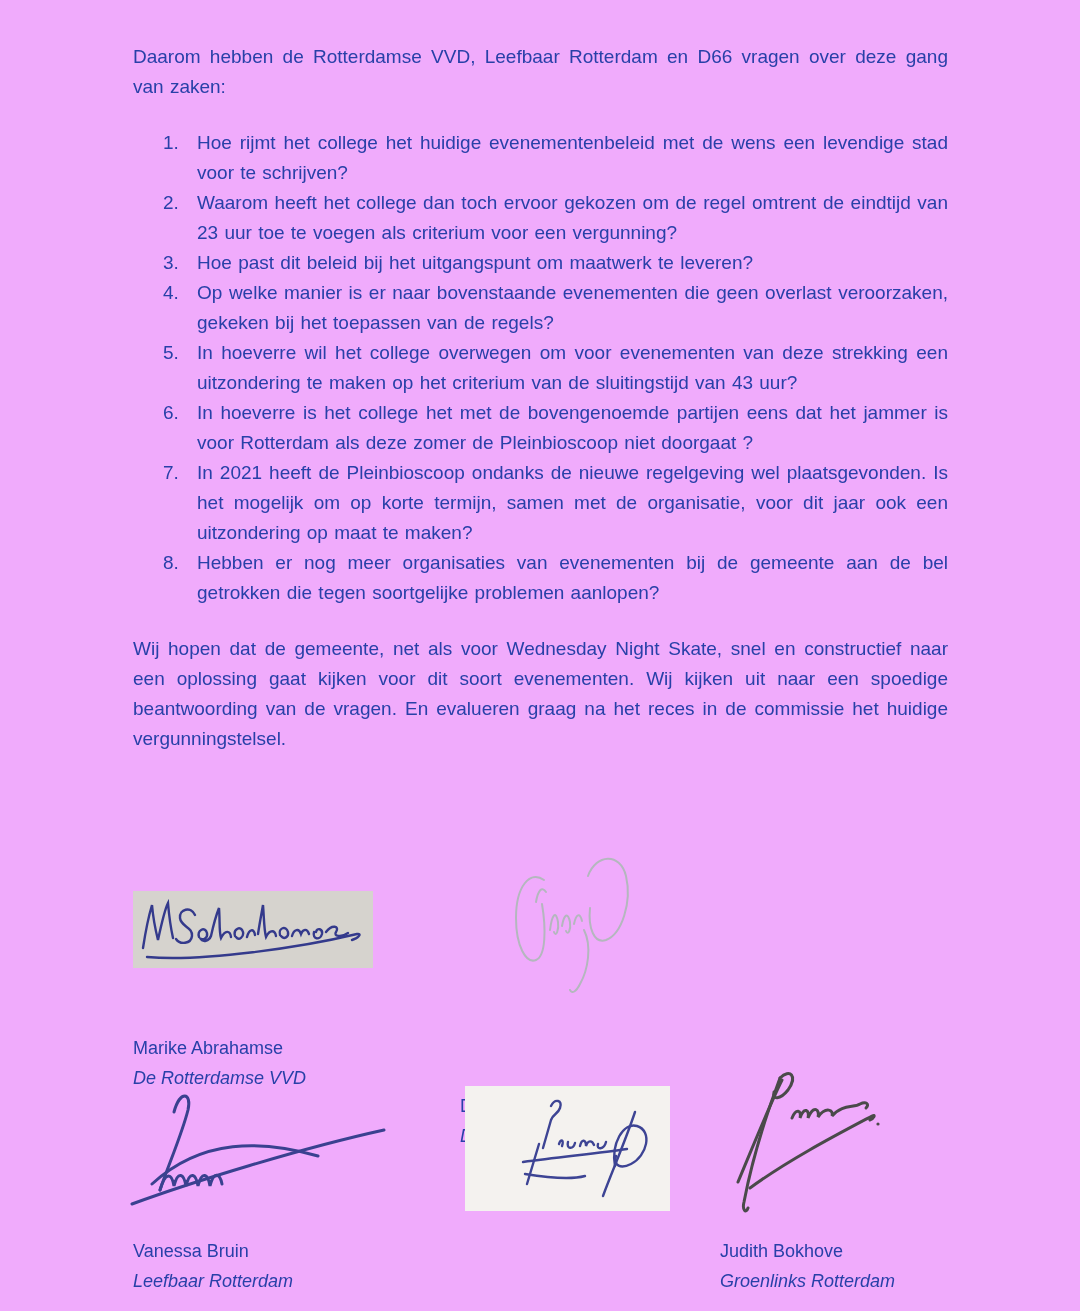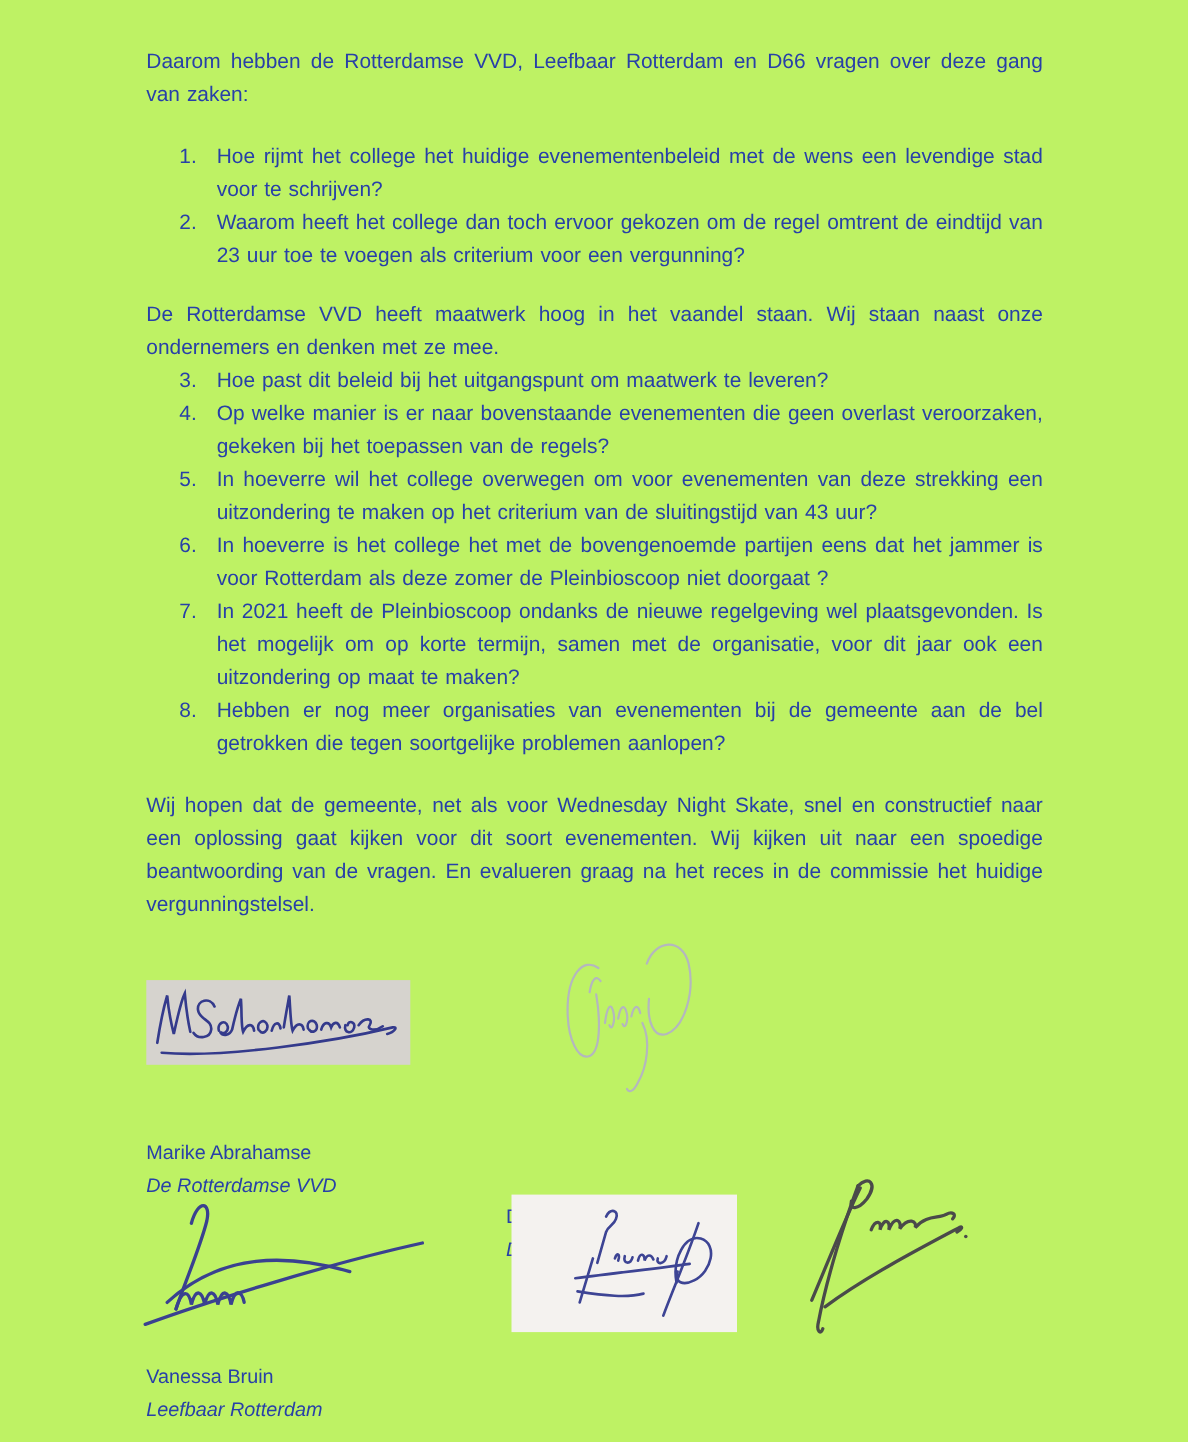--- a/index.html
+++ b/index.html
@@ -1,20 +1,20 @@
 <!DOCTYPE html>
 <html><head>
 <meta charset="utf-8">
 <style>
   html,body { margin:0; padding:0; background:#ffffff; }
   .page {
     position:relative;
     width:1080px;
     height:1311px;
-    background:#bef264;
+    background:#f0abfc;
     font-family:"Liberation Sans", sans-serif;
     color:#2840a8;
     overflow:hidden;
   }
   .content {
     position:absolute;
     left:133px;
     top:42px;
     width:815px;
     font-size:19px;
@@ -48,21 +48,20 @@
       <div class="q">
         <span class="q-num">1.</span>
         <div class="q-text">Hoe rijmt het college het huidige evenementenbeleid met de wens een levendige stad voor te schrijven?</div>
       </div>
       <div class="q">
         <span class="q-num">2.</span>
         <div class="q-text">Waarom heeft het college dan toch ervoor gekozen om de regel omtrent de eindtijd van 23 uur toe te voegen als criterium voor een vergunning?</div>
       </div>
     </div>
 
-    <p class="para mt-para">De Rotterdamse VVD heeft maatwerk hoog in het vaandel staan. Wij staan naast onze ondernemers en denken met ze mee.</p>
 
     <div class="qlist">
       <div class="q">
         <span class="q-num">3.</span>
         <div class="q-text">Hoe past dit beleid bij het uitgangspunt om maatwerk te leveren?</div>
       </div>
       <div class="q">
         <span class="q-num">4.</span>
         <div class="q-text">Op welke manier is er naar bovenstaande evenementen die geen overlast veroorzaken, gekeken bij het toepassen van de regels?</div>
       </div>
@@ -146,14 +145,18 @@
       <path d="M84,58 C88,48 94,50 92,58 C96,46 102,50 100,58 C106,44 112,50 110,57 C118,46 126,50 124,56 C134,44 146,48 152,44 C158,41 162,44 158,48"></path>
       <path d="M42,128 C80,100 130,74 164,56 C168,54 166,58 162,60"></path>
       <circle cx="170" cy="64" r="1.6" fill="#4a4a4a" stroke="none"></circle>
     </svg>
   </div>
 
   <div class="name-block" style="left:133px; top:1236px;">
     <div>Vanessa Bruin</div>
     <div class="party">Leefbaar Rotterdam</div>
   </div>
+  <div class="name-block" style="left:720px; top:1236px;">
+    <div>Judith Bokhove</div>
+    <div class="party">Groenlinks Rotterdam</div>
+  </div>
 
 </div>
 
 </body></html>

